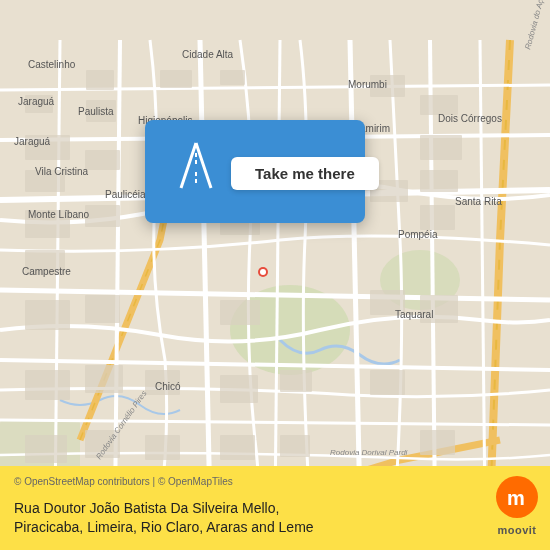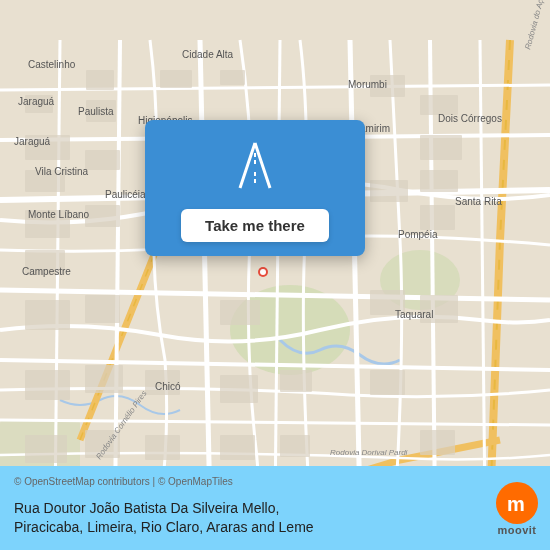--- a/index.html
+++ b/index.html
@@ -38,21 +38,21 @@
     
     #location-card {
       position: absolute;
       top: 120px;
       left: 145px;
       width: 220px;
       background: #3b8ed4;
       border-radius: 8px;
       padding: 18px 16px 14px 16px;
       display: flex;
-      flex-direction: column;
+      flex-direction: row;
       align-items: center;
       box-shadow: 0 4px 15px rgba(0,0,0,0.3);
     }
 
     #road-icon {
       margin-bottom: 12px;
     }
 
     #take-me-btn {
       background: white;
@@ -66,21 +66,21 @@
       white-space: nowrap;
       box-shadow: 0 2px 5px rgba(0,0,0,0.15);
     }
 
     
     #info-bar {
       position: absolute;
       bottom: 0;
       left: 0;
       width: 100%;
-      background: #7dd3fc;
+      background: #fde047;
       padding: 10px 14px 12px 14px;
     }
 
     #attribution {
       font-size: 10px;
       color: #666;
       margin-bottom: 4px;
     }
 
     #location-name {
@@ -111,21 +111,21 @@
       justify-content: center;
       color: white;
       font-size: 22px;
       font-weight: bold;
     }
 
     #moovit-text {
       font-size: 11px;
       color: #555;
       font-weight: bold;
-      margin-top: 0;
+      margin-top: 6px;
       letter-spacing: 0.5px;
     }
 
     
     .map-label {
       font-size: 10px;
       fill: #555;
     }
   </style>
 </head>

